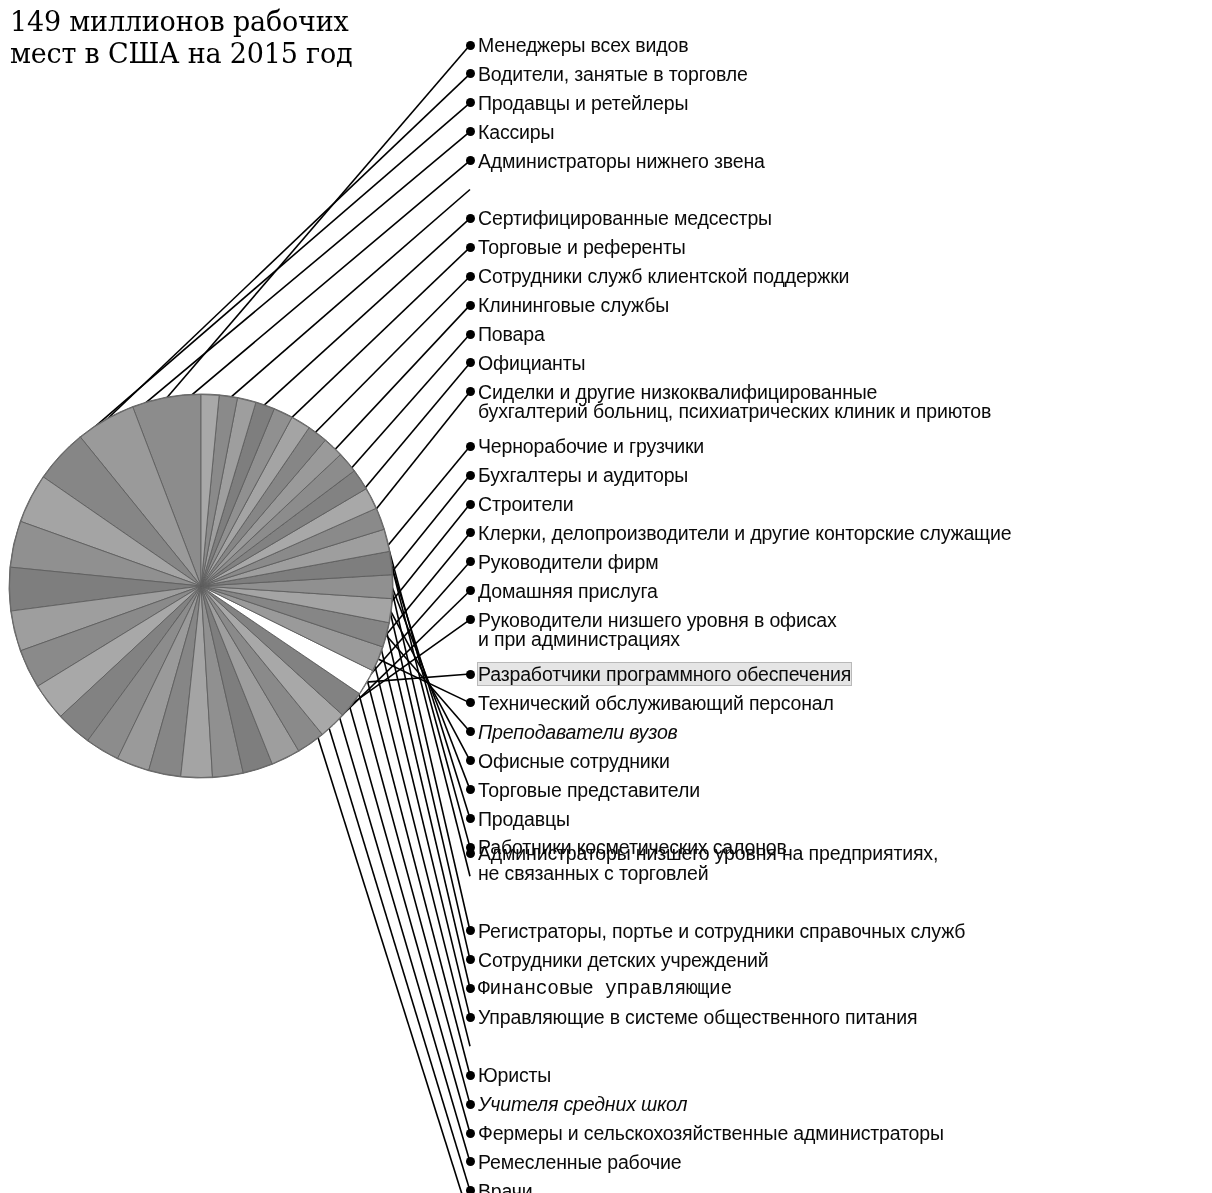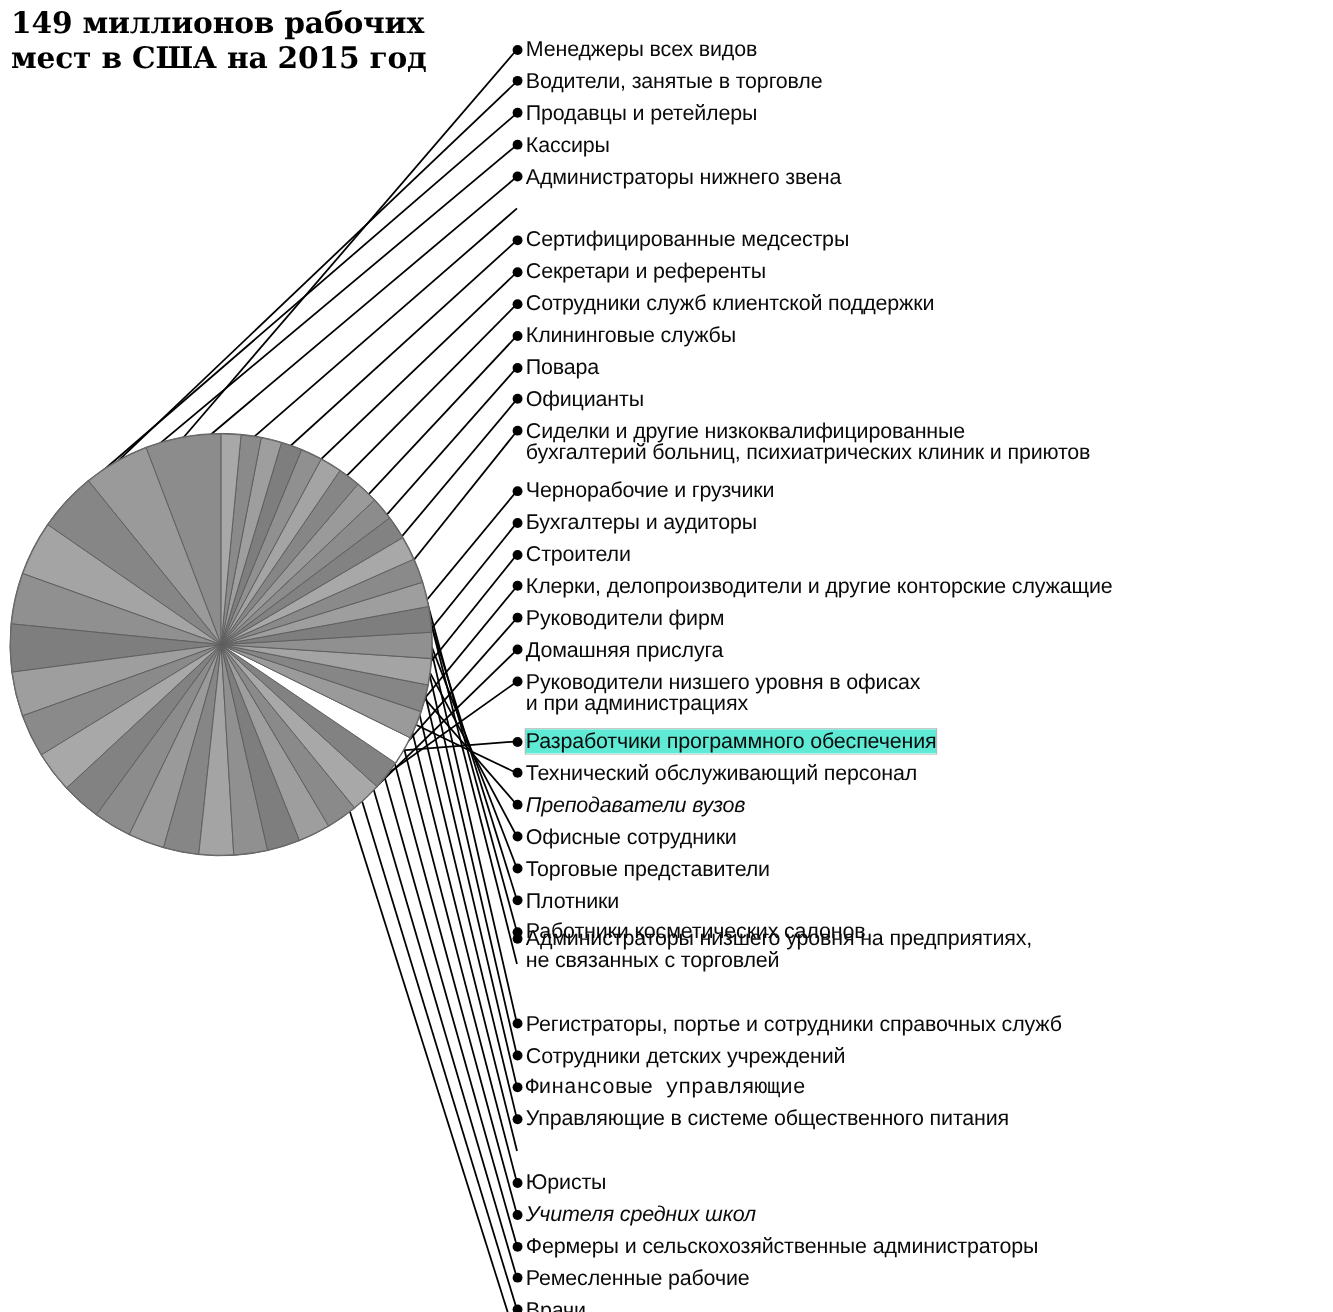--- a/index.html
+++ b/index.html
@@ -12,21 +12,21 @@
     position: relative;
     font-family: "Liberation Sans", sans-serif;
     color: #000000;
     overflow: hidden;
   }
   #title {
     position: absolute;
     left: 10px; top: 6px;
     width: 440px;
     font-family: "DejaVu Serif", serif;
-    font-weight: bold;
+    font-weight: normal;
     font-size: 27px;
     line-height: 1.18;
     letter-spacing: -0.2px;
     color: #000;
     white-space: pre-line;
   }
   #pie-wrap {
     position: absolute;
     left: 8px; top: 393px;
     width: 386px; height: 386px;
@@ -50,21 +50,21 @@
   .lbl {
     position: relative;
     font-size: 19.5px;
     line-height: 1.0;
     white-space: pre-line;
     color: #0a0a0a;
     letter-spacing: -0.15px;
   }
   .lbl .txt { display: inline; margin-top: 24px; }
   .lbl.hl .txt {
-    background: #5eead4;
+    background: #e5e5e5;
     box-shadow: 0 0 0 1px #b9b9b9;
   }
   .dot {
     position: absolute;
     left: -12px; top: 4.5px;
     width: 9px; height: 9px;
     background: #000;
     border-radius: 50%;
   }
 </style>
@@ -163,41 +163,41 @@
     </svg>
 </div>
 
 <div id="labels" style="height: 1203.6px;">
     <div class="lbl" style="position: absolute; left: 12px; top: 0px;"><span class="dot"></span><span class="txt">Менеджеры всех видов</span></div>
     <div class="lbl" style="position: absolute; left: 12px; top: 28.9px;"><span class="dot"></span><span class="txt">Водители, занятые в торговле</span></div>
     <div class="lbl" style="position: absolute; left: 12px; top: 57.8px;"><span class="dot"></span><span class="txt">Продавцы и ретейлеры</span></div>
     <div class="lbl" style="position: absolute; left: 12px; top: 86.7px;"><span class="dot"></span><span class="txt">Кассиры</span></div>
     <div class="lbl" style="position: absolute; left: 12px; top: 115.6px;"><span class="dot"></span><span class="txt">Администраторы нижнего звена</span></div>
     <div class="lbl" style="position: absolute; left: 12px; top: 173.4px;"><span class="dot"></span><span class="txt">Сертифицированные медсестры</span></div>
-    <div class="lbl" style="position: absolute; left: 12px; top: 202.3px;"><span class="dot"></span><span class="txt">Секретари и референты</span></div>
+    <div class="lbl" style="position: absolute; left: 12px; top: 202.3px;"><span class="dot"></span><span class="txt">Торговые и референты</span></div>
     <div class="lbl" style="position: absolute; left: 12px; top: 231.2px;"><span class="dot"></span><span class="txt">Сотрудники служб клиентской поддержки</span></div>
     <div class="lbl" style="position: absolute; left: 12px; top: 260.1px;"><span class="dot"></span><span class="txt">Клининговые службы</span></div>
     <div class="lbl" style="position: absolute; left: 12px; top: 289px;"><span class="dot"></span><span class="txt">Повара</span></div>
     <div class="lbl" style="position: absolute; left: 12px; top: 317.9px;"><span class="dot"></span><span class="txt">Официанты</span></div>
     <div class="lbl" style="position: absolute; left: 12px; top: 346.8px;"><span class="dot"></span><span class="txt">Сиделки и другие низкоквалифицированные
    бухгалтерий больниц, психиатрических клиник и приютов</span></div>
     <div class="lbl" style="position: absolute; left: 12px; top: 401.2px;"><span class="dot"></span><span class="txt">Чернорабочие и грузчики</span></div>
     <div class="lbl" style="position: absolute; left: 12px; top: 430.1px;"><span class="dot"></span><span class="txt">Бухгалтеры и аудиторы</span></div>
     <div class="lbl" style="position: absolute; left: 12px; top: 459px;"><span class="dot"></span><span class="txt">Строители</span></div>
     <div class="lbl" style="position: absolute; left: 12px; top: 487.9px;"><span class="dot"></span><span class="txt">Клерки, делопроизводители и другие конторские служащие</span></div>
     <div class="lbl" style="position: absolute; left: 12px; top: 516.8px;"><span class="dot"></span><span class="txt">Руководители фирм</span></div>
     <div class="lbl" style="position: absolute; left: 12px; top: 545.7px;"><span class="dot"></span><span class="txt">Домашняя прислуга</span></div>
     <div class="lbl" style="position: absolute; left: 12px; top: 574.6px;"><span class="dot"></span><span class="txt">Руководители низшего уровня в офисах
    и при администрациях</span></div>
     <div class="lbl hl" style="position: absolute; left: 12px; top: 629px;"><span class="dot"></span><span class="txt">Разработчики программного обеспечения</span></div>
     <div class="lbl" style="position: absolute; left: 12px; top: 657.9px;"><span class="dot"></span><span class="txt">Технический обслуживающий персонал</span></div>
     <div class="lbl" style="position: absolute; left: 12px; top: 686.8px; font-style: italic;"><span class="dot"></span><span class="txt">Преподаватели вузов</span></div>
     <div class="lbl" style="position: absolute; left: 12px; top: 715.7px;"><span class="dot"></span><span class="txt">Офисные сотрудники</span></div>
     <div class="lbl" style="position: absolute; left: 12px; top: 744.6px;"><span class="dot"></span><span class="txt">Торговые представители</span></div>
-    <div class="lbl" style="position: absolute; left: 12px; top: 773.5px;"><span class="dot"></span><span class="txt">Плотники</span></div>
+    <div class="lbl" style="position: absolute; left: 12px; top: 773.5px;"><span class="dot"></span><span class="txt">Продавцы</span></div>
     <div class="lbl" style="position: absolute; left: 12px; top: 802.4px;"><span class="dot"></span><span class="txt">Работники косметических салонов</span></div>
     <div class="lbl" style="position: absolute; left: 12px; top: 808px;"><span class="dot"></span><span class="txt">Администраторы низшего уровня на предприятиях,
    не связанных с торговлей</span></div>
     <div class="lbl" style="position: absolute; left: 12px; top: 885.7px;"><span class="dot"></span><span class="txt">Регистраторы, портье и сотрудники справочных служб</span></div>
     <div class="lbl" style="position: absolute; left: 12px; top: 914.6px;"><span class="dot"></span><span class="txt">Сотрудники детских учреждений</span></div>
     <div class="lbl" style="position: absolute; left: 12px; top: 943.5px; font-family: Liberation Mono, monospace;"><span class="dot"></span><span class="txt">Финансовые управляющие</span></div>
     <div class="lbl" style="position: absolute; left: 12px; top: 972.4px;"><span class="dot"></span><span class="txt">Управляющие в системе общественного питания</span></div>
     <div class="lbl" style="position: absolute; left: 12px; top: 1030.2px;"><span class="dot"></span><span class="txt">Юристы</span></div>
     <div class="lbl" style="position: absolute; left: 12px; top: 1059.1px; font-style: italic;"><span class="dot"></span><span class="txt">Учителя средних школ</span></div>
     <div class="lbl" style="position: absolute; left: 12px; top: 1088px;"><span class="dot"></span><span class="txt">Фермеры и сельскохозяйственные администраторы</span></div>

